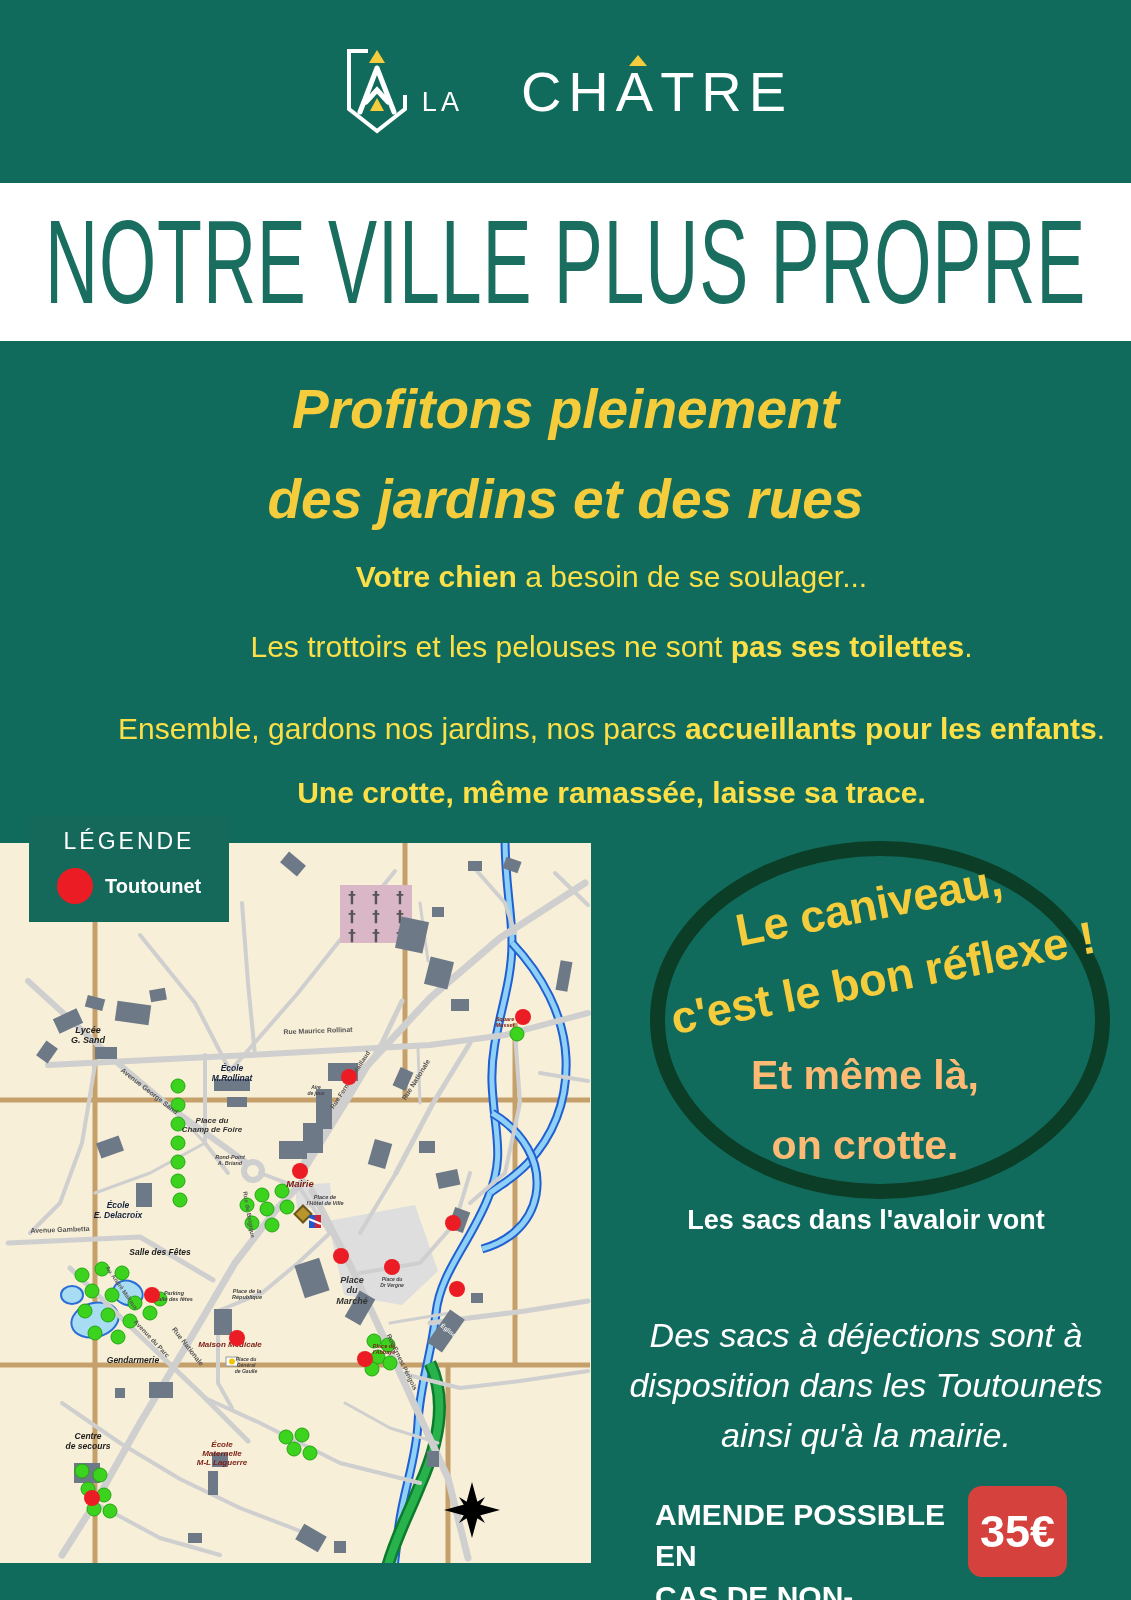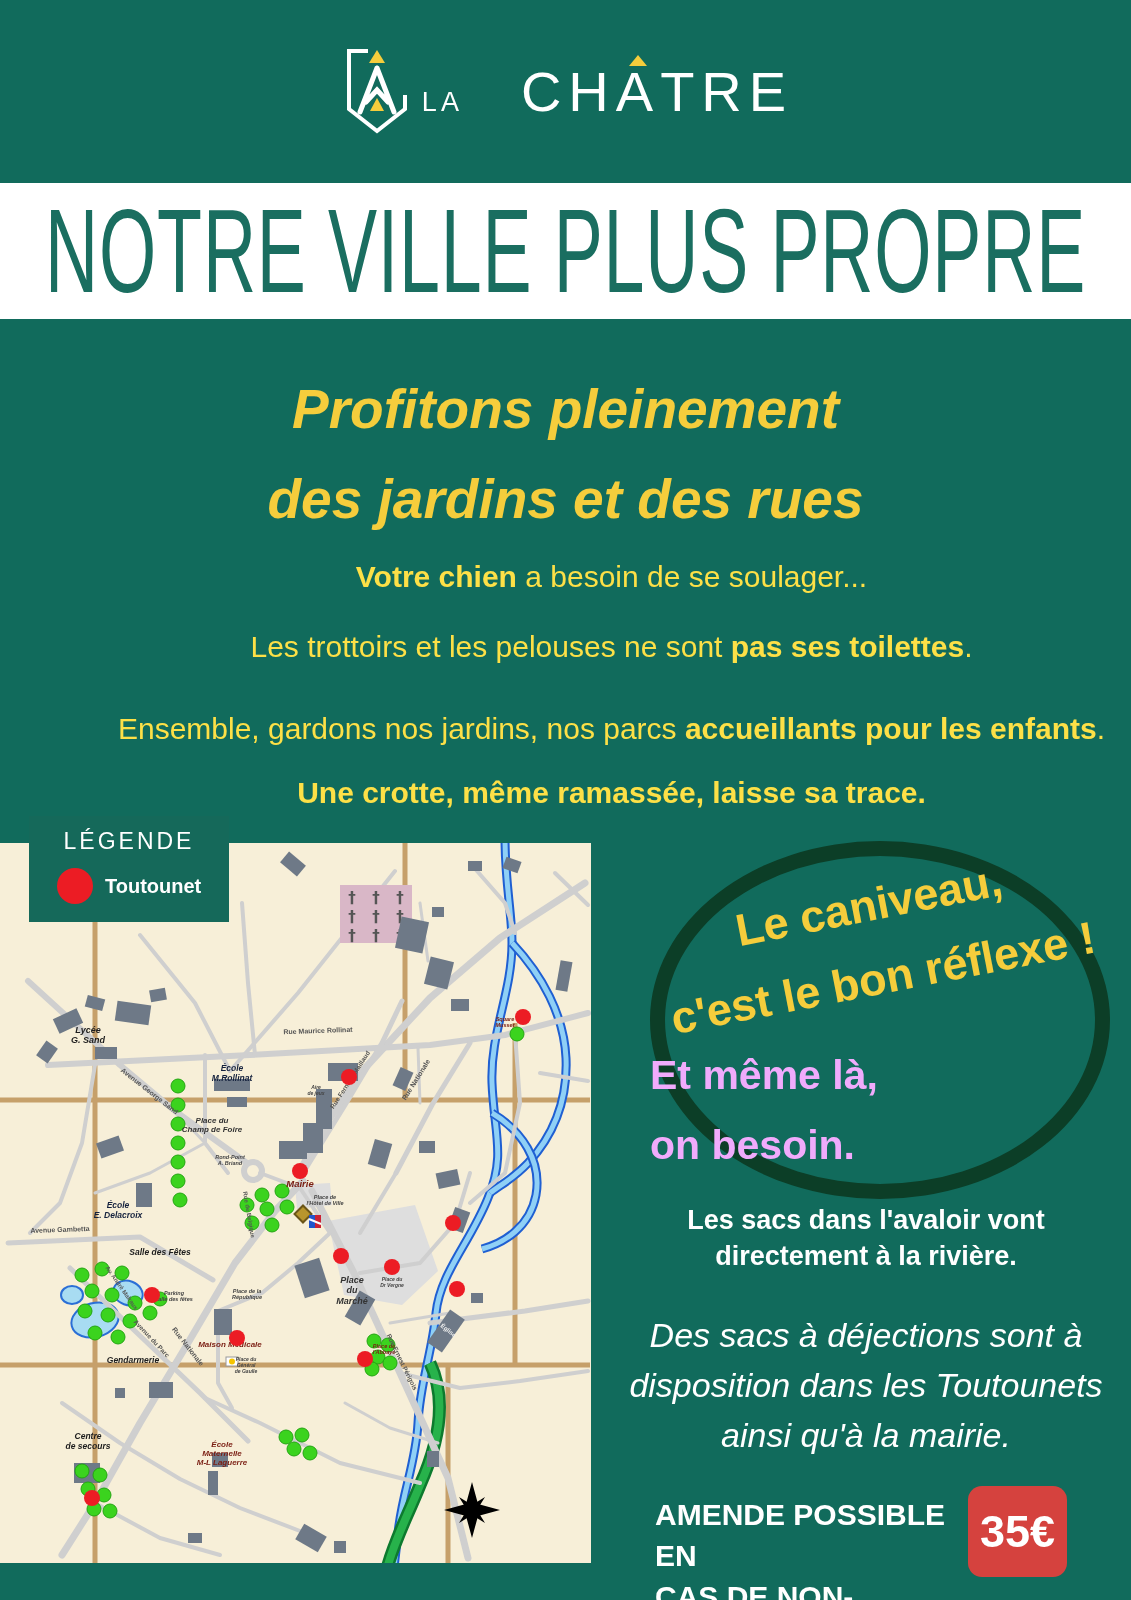--- a/index.html
+++ b/index.html
@@ -13,21 +13,21 @@
   .logo{display:flex;align-items:center;gap:10px;}
   .logo-text{display:flex;align-items:baseline;color:#fff;}
   .logo-la{font-size:27px;letter-spacing:4px;font-weight:400;margin-right:10px;}
   .logo-chatre{font-size:56px;letter-spacing:7px;font-weight:300;margin-left:48px;}
   .accent-a{position:relative;display:inline-block;}
   .accent-a i{position:absolute;left:50%;top:-4px;transform:translateX(-50%);
       width:0;height:0;border-left:9px solid transparent;border-right:9px solid transparent;
       border-bottom:11px solid #f5cd3c;}
 
   
-  .title-band{left:0;top:183px;width:1131px;height:136px;background:#ffffff;
+  .title-band{left:0;top:183px;width:1131px;height:158px;background:#ffffff;
       display:flex;align-items:center;justify-content:center;}
   .big-title{color:#1a6e60;font-size:92px;font-weight:400;white-space:nowrap;
       transform:scale(0.80,1.28);letter-spacing:1px;}
 
   
   .yellow-heading{left:0;top:364px;width:1131px;text-align:center;color:#f5cd3c;
       font-size:55px;font-weight:800;font-style:italic;line-height:90px;}
   .para{left:0;width:1131px;text-align:center;color:#fde047;font-size:30px;line-height:40px;padding-left:46px;}
   .para b{font-weight:800;}
   .p1{top:557px;} .p2{top:627px;} .p3{top:709px;} .p4{top:773px;font-weight:700;}
@@ -38,21 +38,21 @@
   .legend-title{position:absolute;left:0;top:12px;width:100%;text-align:center;
       font-size:23px;letter-spacing:3px;font-weight:400;}
   .legend-row{position:absolute;left:28px;top:52px;display:flex;align-items:center;gap:12px;}
   .legend-dot{width:36px;height:36px;border-radius:50%;background:#ec1c24;}
   .legend-label{font-size:20px;font-weight:700;}
 
   
   .ring{left:650px;top:841px;width:430px;height:328px;border:15px solid #0c3e27;border-radius:50%;}
   .canal-lines{left:596px;top:868px;width:560px;text-align:center;color:#f5cd3c;
       font-size:45px;font-weight:800;line-height:74px;transform:rotate(-11deg);white-space:nowrap;}
-  .ramasse{left:650px;top:1040px;width:430px;color:#f0abfc;
+  .ramasse{left:650px;top:1040px;width:430px;text-align:center;color:#fdba74;
       font-size:41px;font-weight:800;line-height:70px;}
 
   .sacs{left:620px;top:1202px;width:492px;text-align:center;color:#fff;
       font-size:27px;font-weight:800;line-height:36px;}
   .dejections{left:608px;top:1310px;width:516px;text-align:center;color:#fff;
       font-size:34px;font-style:italic;font-weight:400;line-height:50px;}
 
   .amende{left:655px;top:1494px;width:300px;color:#fff;font-size:30px;font-weight:800;line-height:41px;}
   .fine-badge{left:968px;top:1486px;width:99px;height:91px;background:#d5423e;border-radius:14px;
       color:#fff;font-size:45px;font-weight:800;display:flex;align-items:center;justify-content:center;}
@@ -299,26 +299,25 @@
   </div>
 </div>
 
 <div class="abs ring"></div>
 <div class="abs canal-lines">
   <div>Le caniveau,</div>
   <div>c'est le bon réflexe !</div>
 </div>
 <div class="abs ramasse">
   <div>Et même là,</div>
-  <div>on besoin.</div>
+  <div>on crotte.</div>
 </div>
 
 <div class="abs sacs">
   <div>Les sacs dans l'avaloir vont</div>
-  <div>directement à la rivière.</div>
 </div>
 <div class="abs dejections">
   <div>Des sacs à déjections sont à</div>
   <div>disposition dans les Toutounets</div>
   <div>ainsi qu'à la mairie.</div>
 </div>
 <div class="abs amende">
   <div>AMENDE POSSIBLE EN</div>
   <div>CAS DE NON-RESPECT</div>
 </div>

